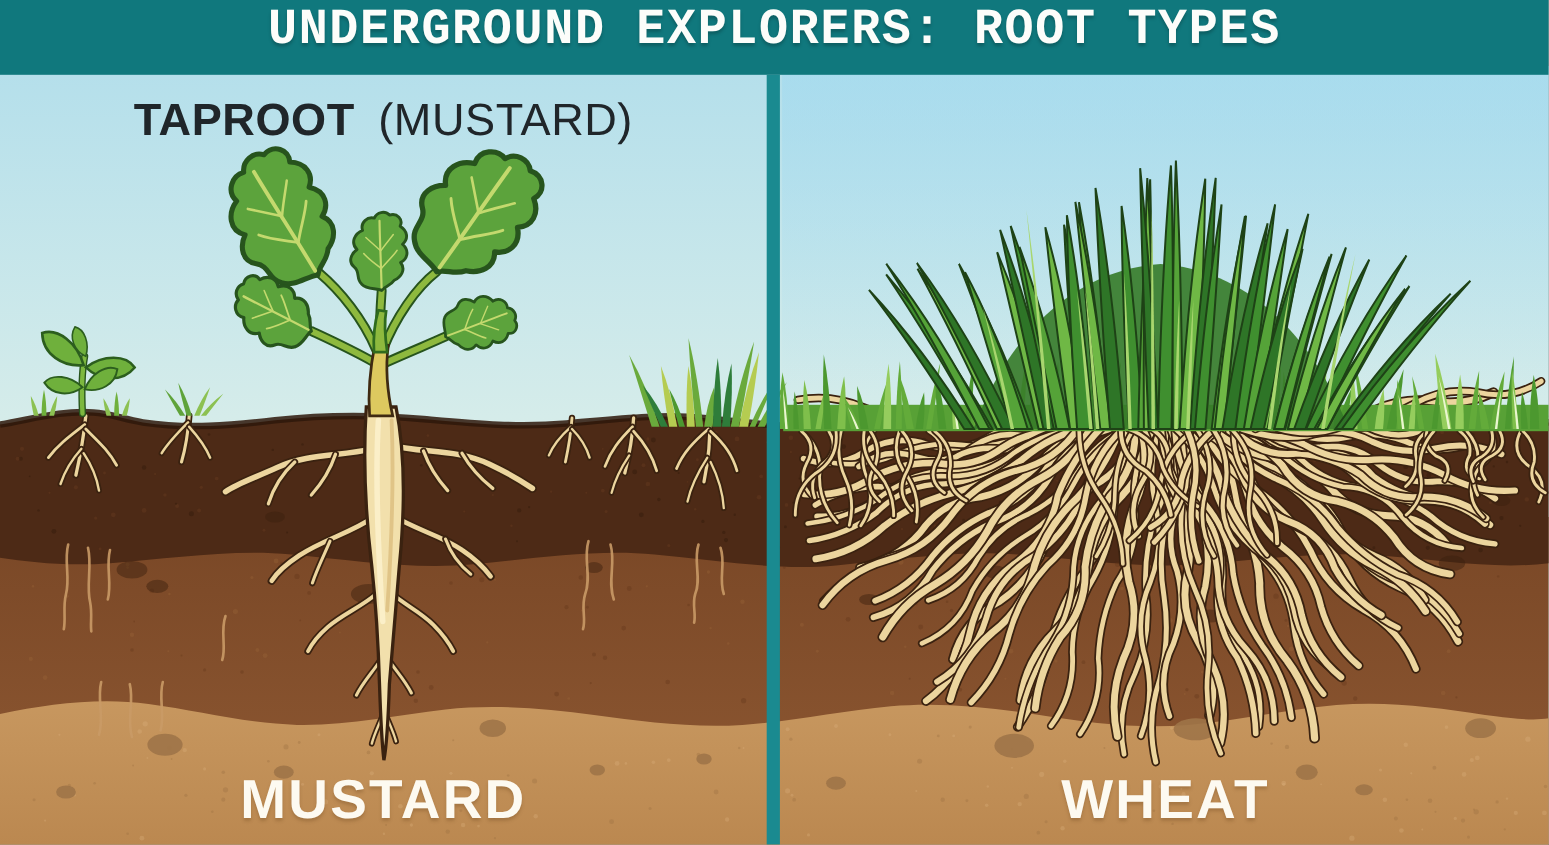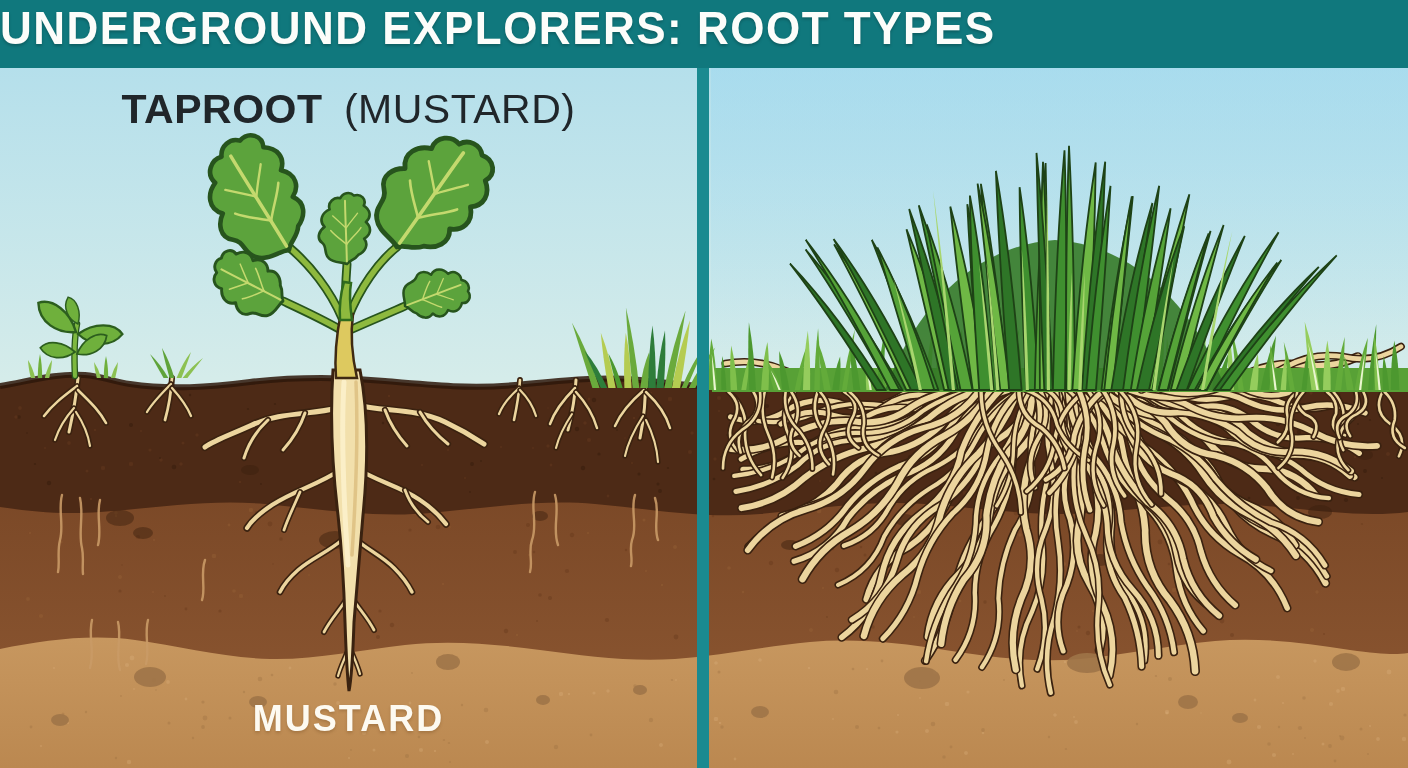--- a/index.html
+++ b/index.html
@@ -3,38 +3,38 @@
 <meta charset="utf-8">
 <style>
   html,body{margin:0;padding:0;background:#222;}
   .stage{
     position:relative;width:1408px;height:768px;overflow:hidden;
     font-family:"Liberation Sans",sans-serif;background:#d9ede9;
   }
   .stage svg{position:absolute;left:0;top:0;}
   .titlebar{
     position:absolute;left:0;top:0;width:1408px;height:56px;
-    display:flex;align-items:center;justify-content:flex-start;z-index:5;
+    display:flex;align-items:center;justify-content:center;z-index:5;font-family:Liberation Mono, monospace;
   }
   .titlebar h1{
     margin:0;color:#fcfdfa;font-size:44px;font-weight:800;letter-spacing:1.5px;
     text-shadow:0 2px 3px rgba(0,0,0,0.22);transform:scaleY(1.04);
   }
   .panel{position:absolute;top:68px;height:700px;z-index:4;border-radius:29px;}
   .panel-left{left:0;width:697px;}
   .panel-right{left:711px;width:697px;}
   .heading{
     position:absolute;left:50%;top:18px;transform:translateX(-50%);
     white-space:nowrap;color:#20262a;font-size:41px;
   }
   .heading .hb{font-weight:800;letter-spacing:0.5px;}
   .heading .hp{font-weight:500;margin-left:10px;letter-spacing:0.5px;}
   .caption{
     position:absolute;left:50%;top:630px;transform:translateX(-50%);
-    color:#fdfaf1;font-size:36px;font-weight:800;letter-spacing:2px;
+    color:#fdfaf1;font-size:50px;font-weight:800;letter-spacing:2px;
     text-shadow:0 2px 3px rgba(90,55,20,0.25);white-space:nowrap;
   }
 </style>
 </head>
 <body>
 
 <div class="stage">
 
   <svg id="art" width="1408" height="768" viewBox="0 0 1408 768">
     <defs>
@@ -1041,14 +1041,15 @@
 
   <div class="panel panel-left">
     <div class="heading">
       <span class="hb">TAPROOT</span>
       <span class="hp">(MUSTARD)</span>
     </div>
     <div class="caption">MUSTARD</div>
   </div>
 
   <div class="panel panel-right">
+    <div class="caption">WHEAT</div>
   </div>
 </div>
 
 </body></html>

